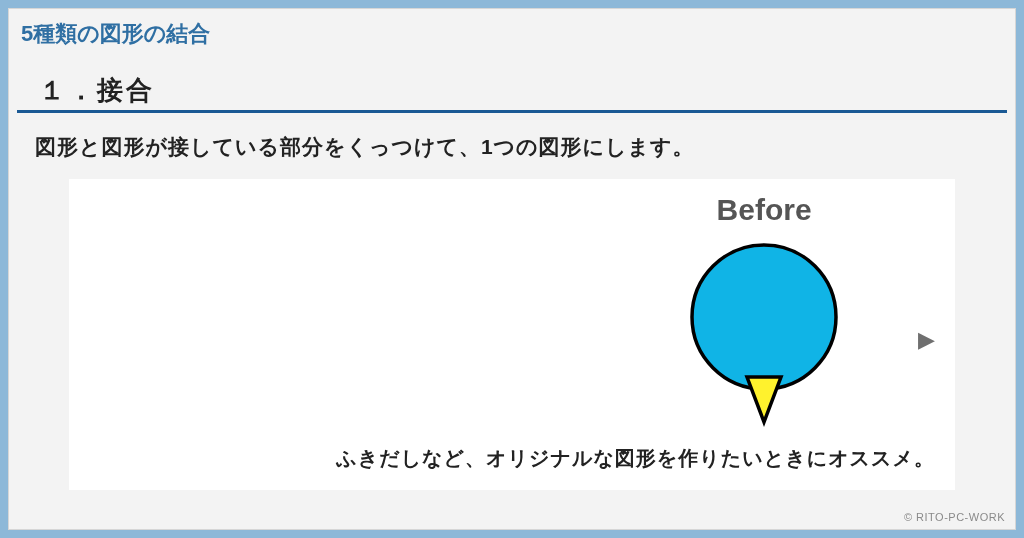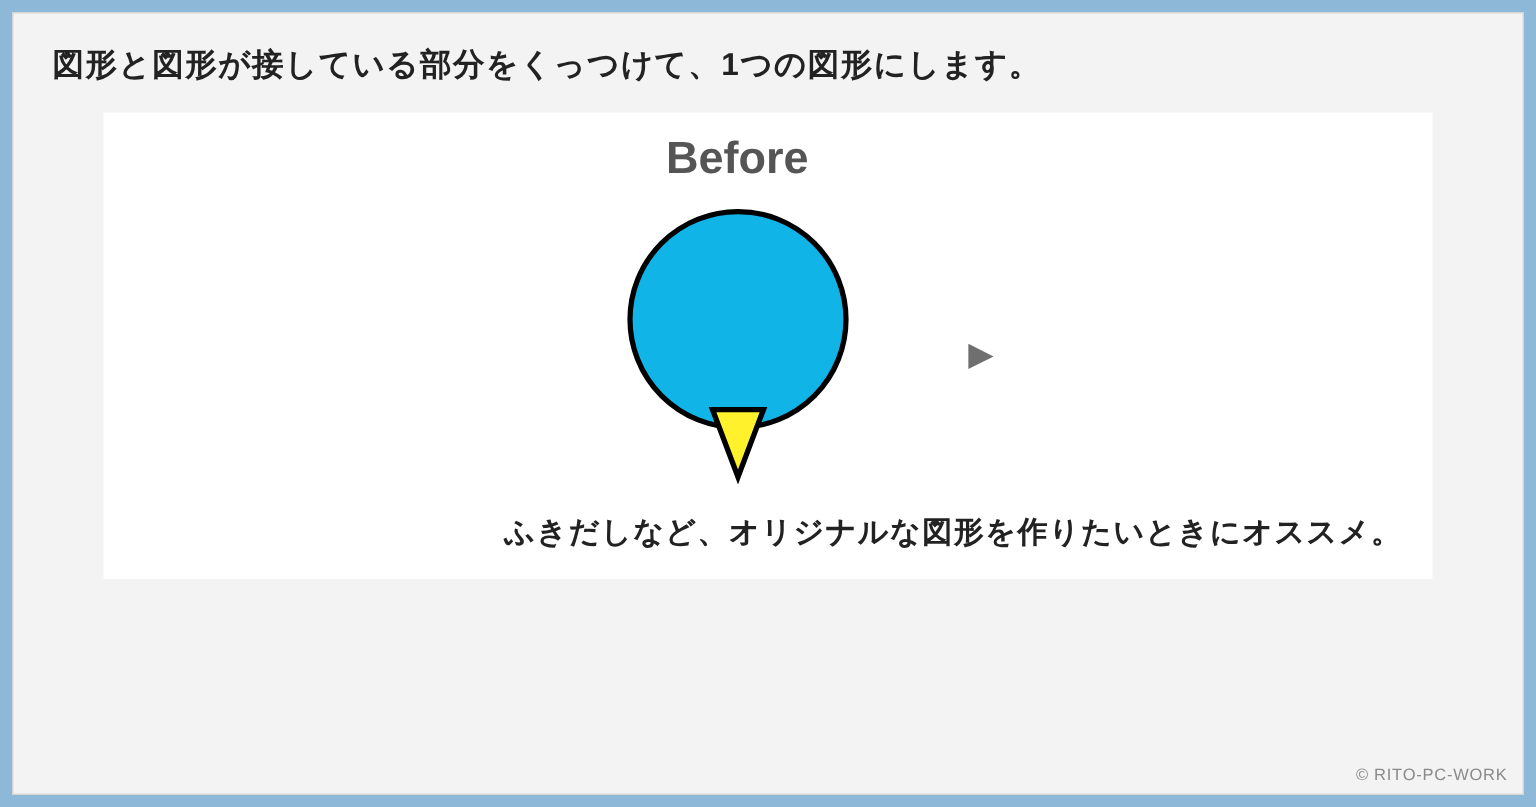--- a/index.html
+++ b/index.html
@@ -43,21 +43,21 @@
       letter-spacing: 1px;
     }
     .card {
       background: #fff;
       margin: 18px 60px 0 60px;
       padding: 14px 20px 18px;
     }
     .shapes-row {
       display: flex;
       align-items: center;
-      justify-content: center;
+      justify-content: flex-end;
       gap: 24px;
     }
     .shape-col {
       display: flex;
       flex-direction: column;
       align-items: center;
       width: 260px;
     }
     .shape-label {
       color: #555;
@@ -85,21 +85,27 @@
       color: #8a8a8a;
       font-size: 11px;
       letter-spacing: 0.5px;
     }
   </style>
 </head>
 <body>
 
 <div class="outer">
 
+  <div class="page-title">5種類の図形の結合</div>
 
+  <div class="heading-row">
+    <div class="heading">
+      <span>１．</span><span>接合</span>
+    </div>
+  </div>
 
   <div class="description">図形と図形が接している部分をくっつけて、1つの図形にします。</div>
 
   <div class="card">
     <div class="shapes-row">
 
       <div class="shape-col">
         <div class="shape-label">Before</div>
         <svg class="shape-svg" width="180" height="200" viewBox="0 0 180 200">
           <circle cx="90" cy="80" r="72" fill="#10b4e6" stroke="#000" stroke-width="3.5"></circle>

